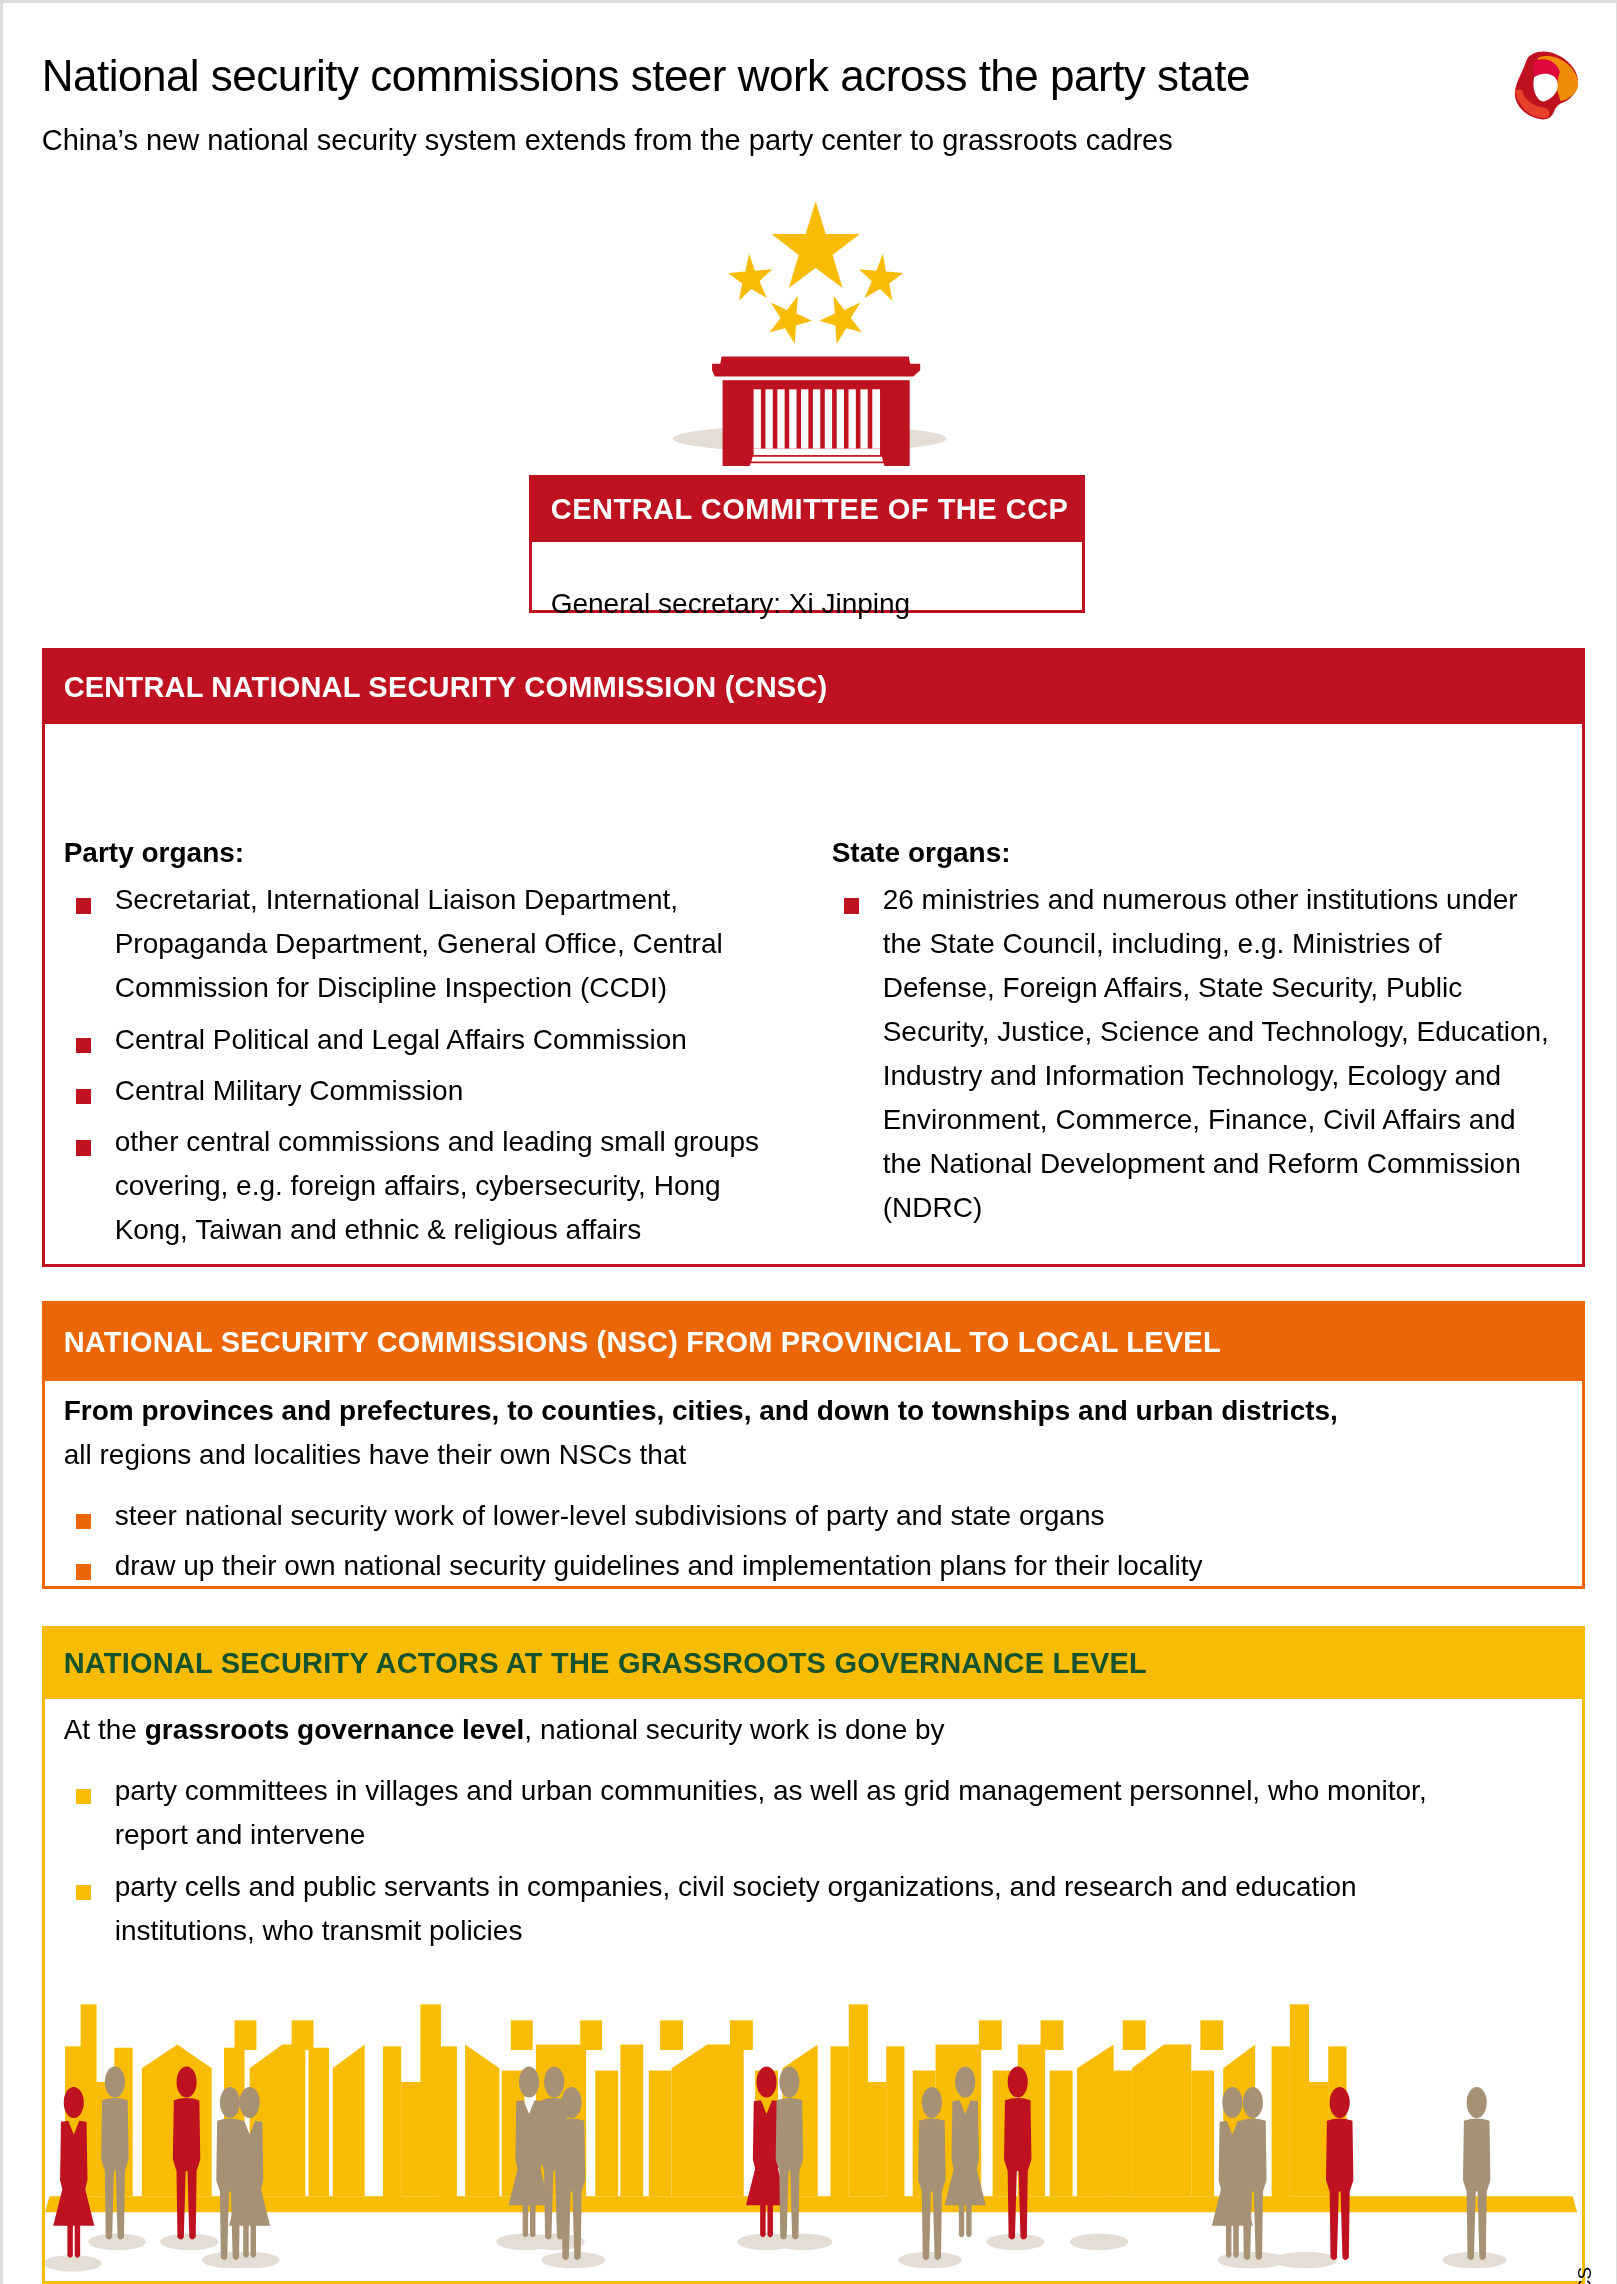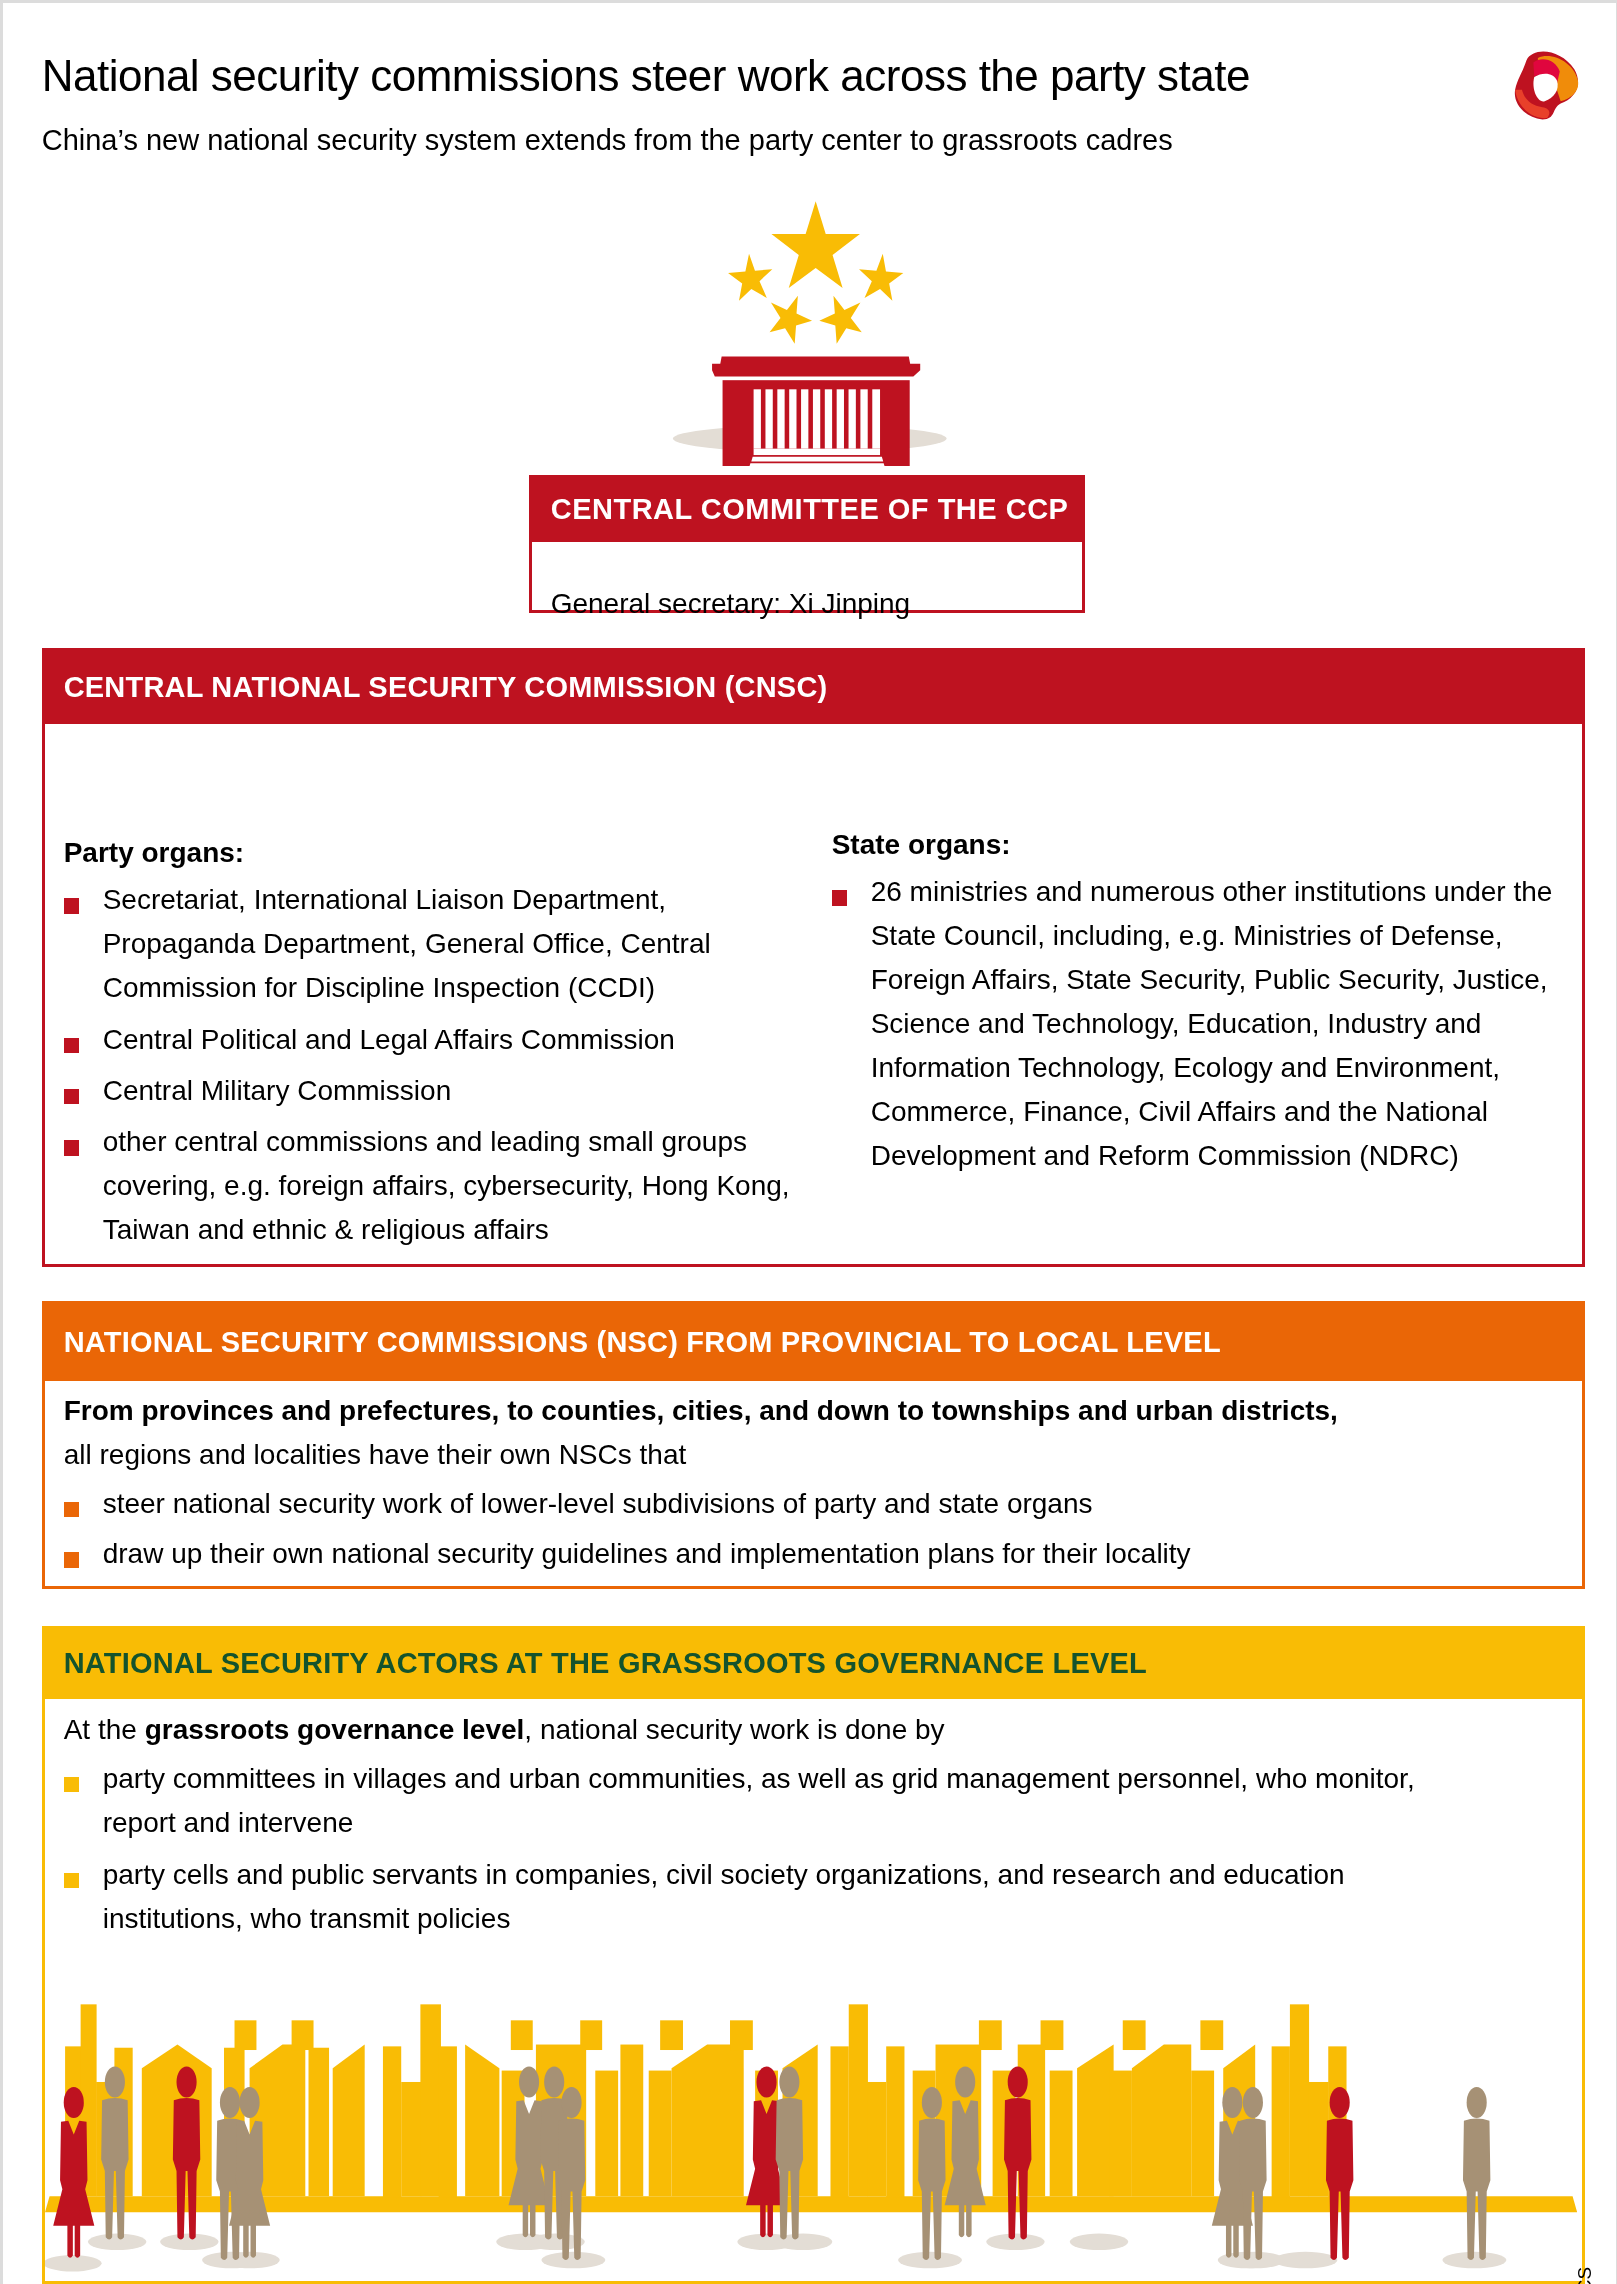--- a/index.html
+++ b/index.html
@@ -21,21 +21,21 @@
   .nsc { top:1298px; height:288px; border:3.2px solid #ea6606; }
   .nsc .hd { background:#ea6606; height:77px; }
   .grass { top:1623px; height:658px; border:3.2px solid #f9bc05; }
   .grass .hd { background:#f9bc05; color:#14532d; height:70px; }
 
   .txt { font-size:28px; line-height:44px; }
   .b { font-weight:700; }
   .lead { position:absolute; left:19px; width:1489px; }
   .col { position:absolute; width:731px; }
   .colh { font-size:28px; font-weight:700; line-height:44px; }
-  ul.bl { list-style:none; margin:0; padding:0; }
+  ul.bl { list-style:none; margin:12px; padding:0; }
   ul.bl li { position:relative; padding-left:39px; font-size:28px; line-height:44px; margin-bottom:7.3px; }
   ul.bl li .sq { position:absolute; left:0; top:20px; width:15.5px; height:15.5px; }
   .red .sq { background:#be1220; }
   .org .sq { background:#ea6606; }
   .yel .sq { background:#f9bc05; }
 
   .city { position:absolute; left:42px; top:1983px; width:1539px; height:297px; }
   .copy { position:absolute; left:1571px; top:2357px; transform:rotate(-90deg); transform-origin:0 0; font-size:19px; white-space:nowrap; }
 </style>
 </head>
@@ -95,21 +95,21 @@
     <div class="hd">CENTRAL NATIONAL SECURITY COMMISSION (CNSC)</div>
     <div class="col" style="left:19px; top:180px; width:749px;">
       <div class="colh">Party organs:</div>
       <ul class="bl red" style="margin-top:3.7px;">
         <li><span class="sq"></span><span>Secretariat, International Liaison Department, Propaganda Department, General Office, Central Commission for Discipline Inspection (CCDI)</span></li>
         <li><span class="sq"></span><span>Central Political and Legal Affairs Commission</span></li>
         <li><span class="sq"></span><span>Central Military Commission</span></li>
         <li><span class="sq"></span><span>other central commissions and leading small groups covering, e.g. foreign affairs, cybersecurity, Hong Kong, Taiwan and ethnic &amp; religious affairs</span></li>
       </ul>
     </div>
-    <div class="col" style="left:787px; top:172px; width:740px;">
+    <div class="col" style="left:787px; top:180px; width:740px;">
       <div class="colh">State organs:</div>
       <ul class="bl red" style="margin-top:3.7px;">
         <li><span class="sq"></span><span>26 ministries and numerous other institutions under the State Council, including, e.g. Ministries of Defense, Foreign Affairs, State Security, Public Security, Justice, Science and Technology, Education, Industry and Information Technology, Ecology and Environment, Commerce, Finance, Civil Affairs and the National Develop­ment and Reform Commission (NDRC)</span></li>
       </ul>
     </div>
   </div>
 
   <div class="box nsc">
     <div class="hd">NATIONAL SECURITY COMMISSIONS (NSC) FROM PROVINCIAL TO LOCAL LEVEL</div>
     <div class="lead txt" style="top:85px;">

